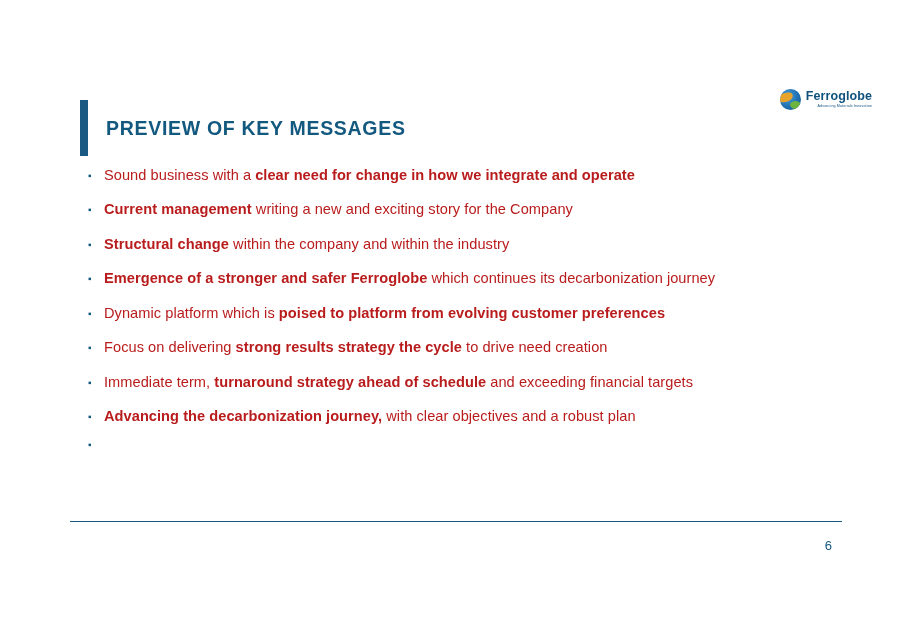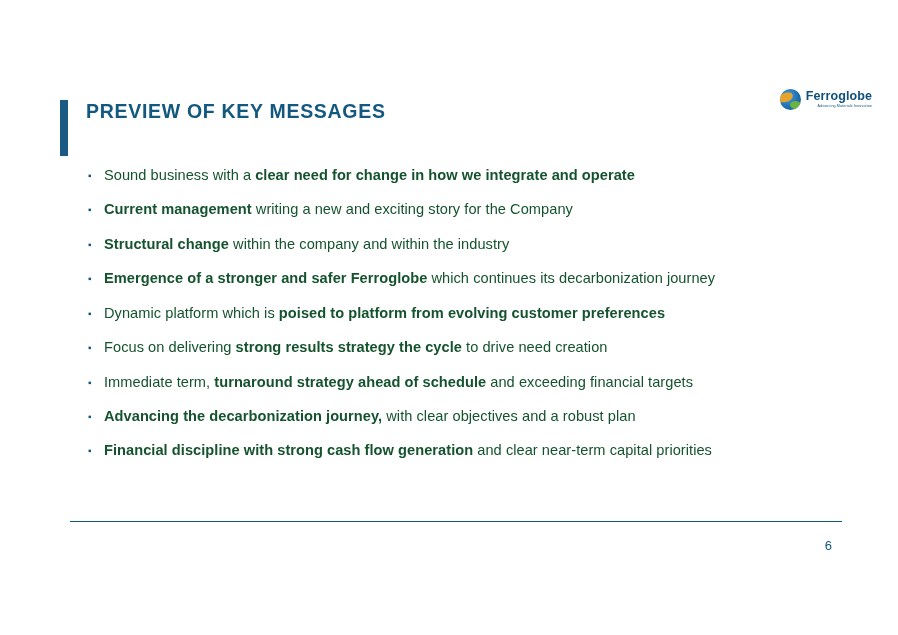--- a/index.html
+++ b/index.html
@@ -74,23 +74,24 @@
   }
   .logo-tag {
     font-size: 3.6px;
     color: #10527d;
     letter-spacing: 0.15px;
     margin-top: 2px;
   }
   
   .title-block {
     position: absolute;
-    left: 60px;
+    left: 80px;
     top: 100px;
     display: flex;
+    align-items: center;
   }
   .title-bar {
     width: 8px;
     height: 56px;
     background: #1b5a82;
     flex: none;
   }
   .title-text {
     margin-left: 18px;
     font-size: 19.5px;
@@ -114,21 +115,21 @@
   .bullet-marker {
     flex: none;
     width: 16px;
     font-size: 10px;
     color: #12587f;
     line-height: 1;
     transform: translateY(-1px);
   }
   .bullet-text {
     font-size: 14.6px;
-    color: #14532d;
+    color: #b91c1c;
     line-height: 1.25;
     letter-spacing: 0.05px;
   }
   .bullet-text b {
     font-weight: bold;
   }
   
   .footer-rule {
     position: absolute;
     left: 70px;
@@ -191,20 +192,19 @@
       <div class="bullet">
         <span class="bullet-marker">▪</span>
         <span class="bullet-text"><span>Immediate term, </span><b>turnaround strategy ahead of schedule</b><span> and exceeding financial targets</span></span>
       </div>
       <div class="bullet">
         <span class="bullet-marker">▪</span>
         <span class="bullet-text"><b>Advancing the decarbonization journey,</b><span> with clear objectives and a robust plan</span></span>
       </div>
       <div class="bullet">
         <span class="bullet-marker">▪</span>
-        <span class="bullet-text"><b>Financial discipline with strong cash flow generation</b><span> and clear near-term capital priorities</span></span>
       </div>
     </div>
 
   <div class="footer-rule"></div>
   <div class="page-number">6</div>
 
 </div>
 
 </body></html>

